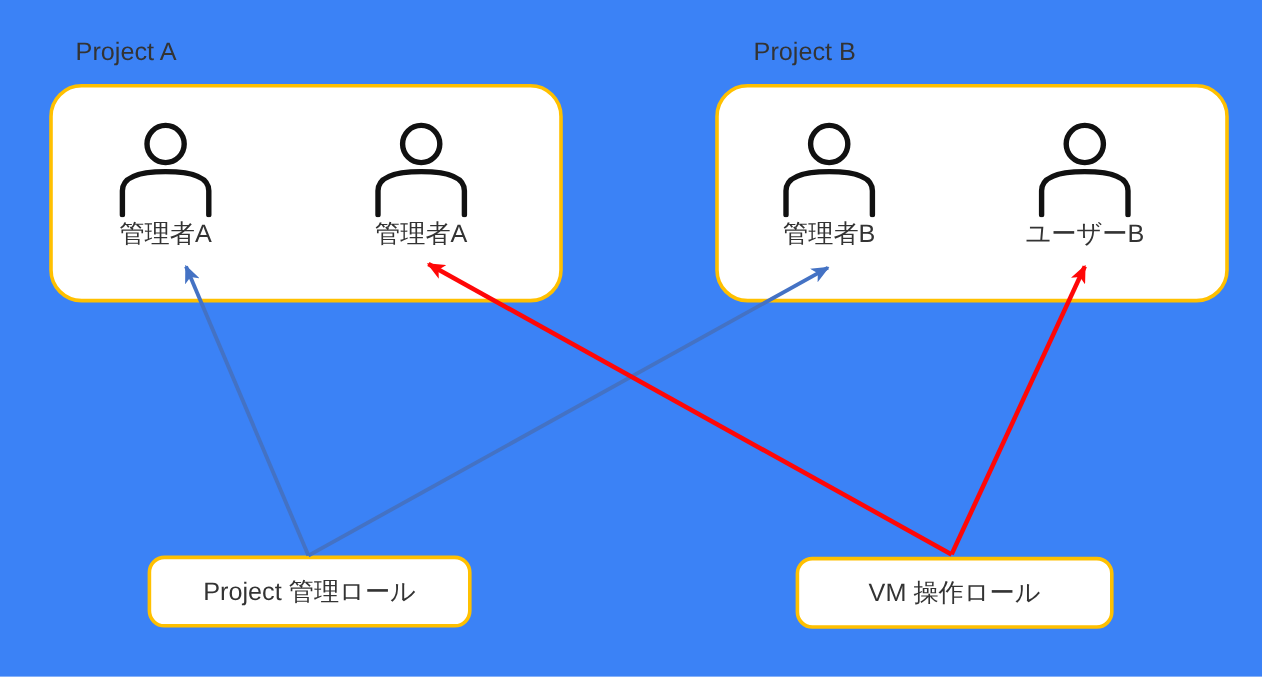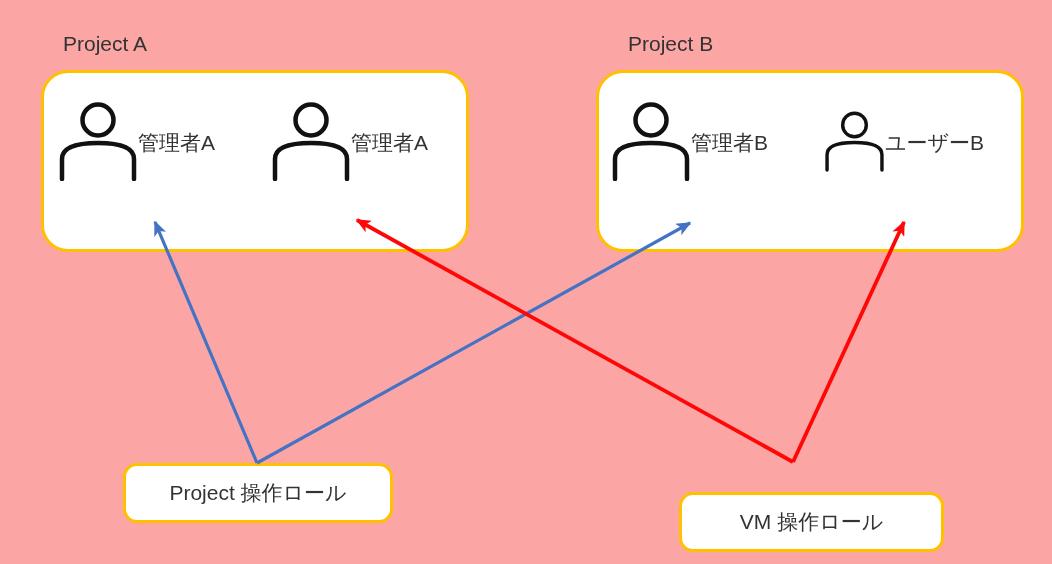--- a/index.html
+++ b/index.html
@@ -5,21 +5,21 @@
   html, body {
     margin: 0;
     padding: 0;
     background: #ffffff;
     font-family: "Liberation Sans", "DejaVu Sans", sans-serif;
   }
   .canvas {
     position: relative;
     width: 1052px;
     height: 564px;
-    background: #fca5a5;
+    background: #3b82f6;
     overflow: hidden;
     text-decoration: underline;
   }
   .project-title {
     position: absolute;
     top: 31px;
     font-size: 21px;
     line-height: 26px;
     color: #333333;
     white-space: nowrap;
@@ -36,21 +36,21 @@
     box-sizing: border-box;
     background: #ffffff;
   }
   #project-a-box { left: 41px; }
   #project-b-box { left: 596px; }
   .member {
     position: absolute;
     top: 101px;
     width: 160px;
     display: flex;
-    flex-direction: row;
+    flex-direction: column;
     align-items: center;
   }
   #member-admin-a { left: 58px;  }
   #member-user-a  { left: 271px; }
   #member-admin-b { left: 611px; }
   #member-user-b  { left: 824px; }
   .member svg.person { width: 80px; height: 80px; display: block; }
   .member-label {
     margin-top: 4px;
     font-size: 21px;
@@ -64,21 +64,21 @@
     height: 60px;
     border: 3.5px solid #FFC000;
     border-radius: 14px;
     box-sizing: border-box;
     background: #ffffff;
     display: flex;
     align-items: center;
     justify-content: center;
   }
   #role-project-admin { left: 123px; top: 463px; width: 270px; }
-  #role-vm-operate    { left: 663px; top: 492px; width: 265px; margin-left: 16px; }
+  #role-vm-operate    { left: 663px; top: 464px; width: 265px; }
   .role-label {
     font-size: 21px;
     color: #333333;
     white-space: nowrap;
   }
   #arrow-overlay {
     position: absolute;
     left: 0; top: 0;
     width: 1052px;
     height: 564px;
@@ -125,21 +125,21 @@
 
   <div class="member" id="member-admin-b">
     <svg class="person" viewBox="0 0 80 80">
       <circle cx="40" cy="19" r="15.5" fill="none" stroke="#111111" stroke-width="4.5"></circle>
       <path d="M4,78 L4,58 Q4,42 40,42 Q76,42 76,58 L76,78" fill="none" stroke="#111111" stroke-width="4.5" stroke-linecap="round"></path>
     </svg>
     <div class="member-label">管理者B</div>
   </div>
 
   <div class="role-box" id="role-project-admin">
-    <span class="role-label">Project 操作ロール</span>
+    <span class="role-label">Project 管理ロール</span>
   </div>
 
   <div class="role-box" id="role-vm-operate">
     <span class="role-label">VM 操作ロール</span>
   </div>
 
   <svg id="arrow-overlay">
     <defs>
       <marker id="head-admin" markerUnits="userSpaceOnUse" markerWidth="15" markerHeight="13" viewBox="0 0 15 13" refX="13.5" refY="6.5" orient="auto">
         <path d="M0,0 L15,6.5 L0,13 L3.8,6.5 Z" fill="#4472C4"></path>

